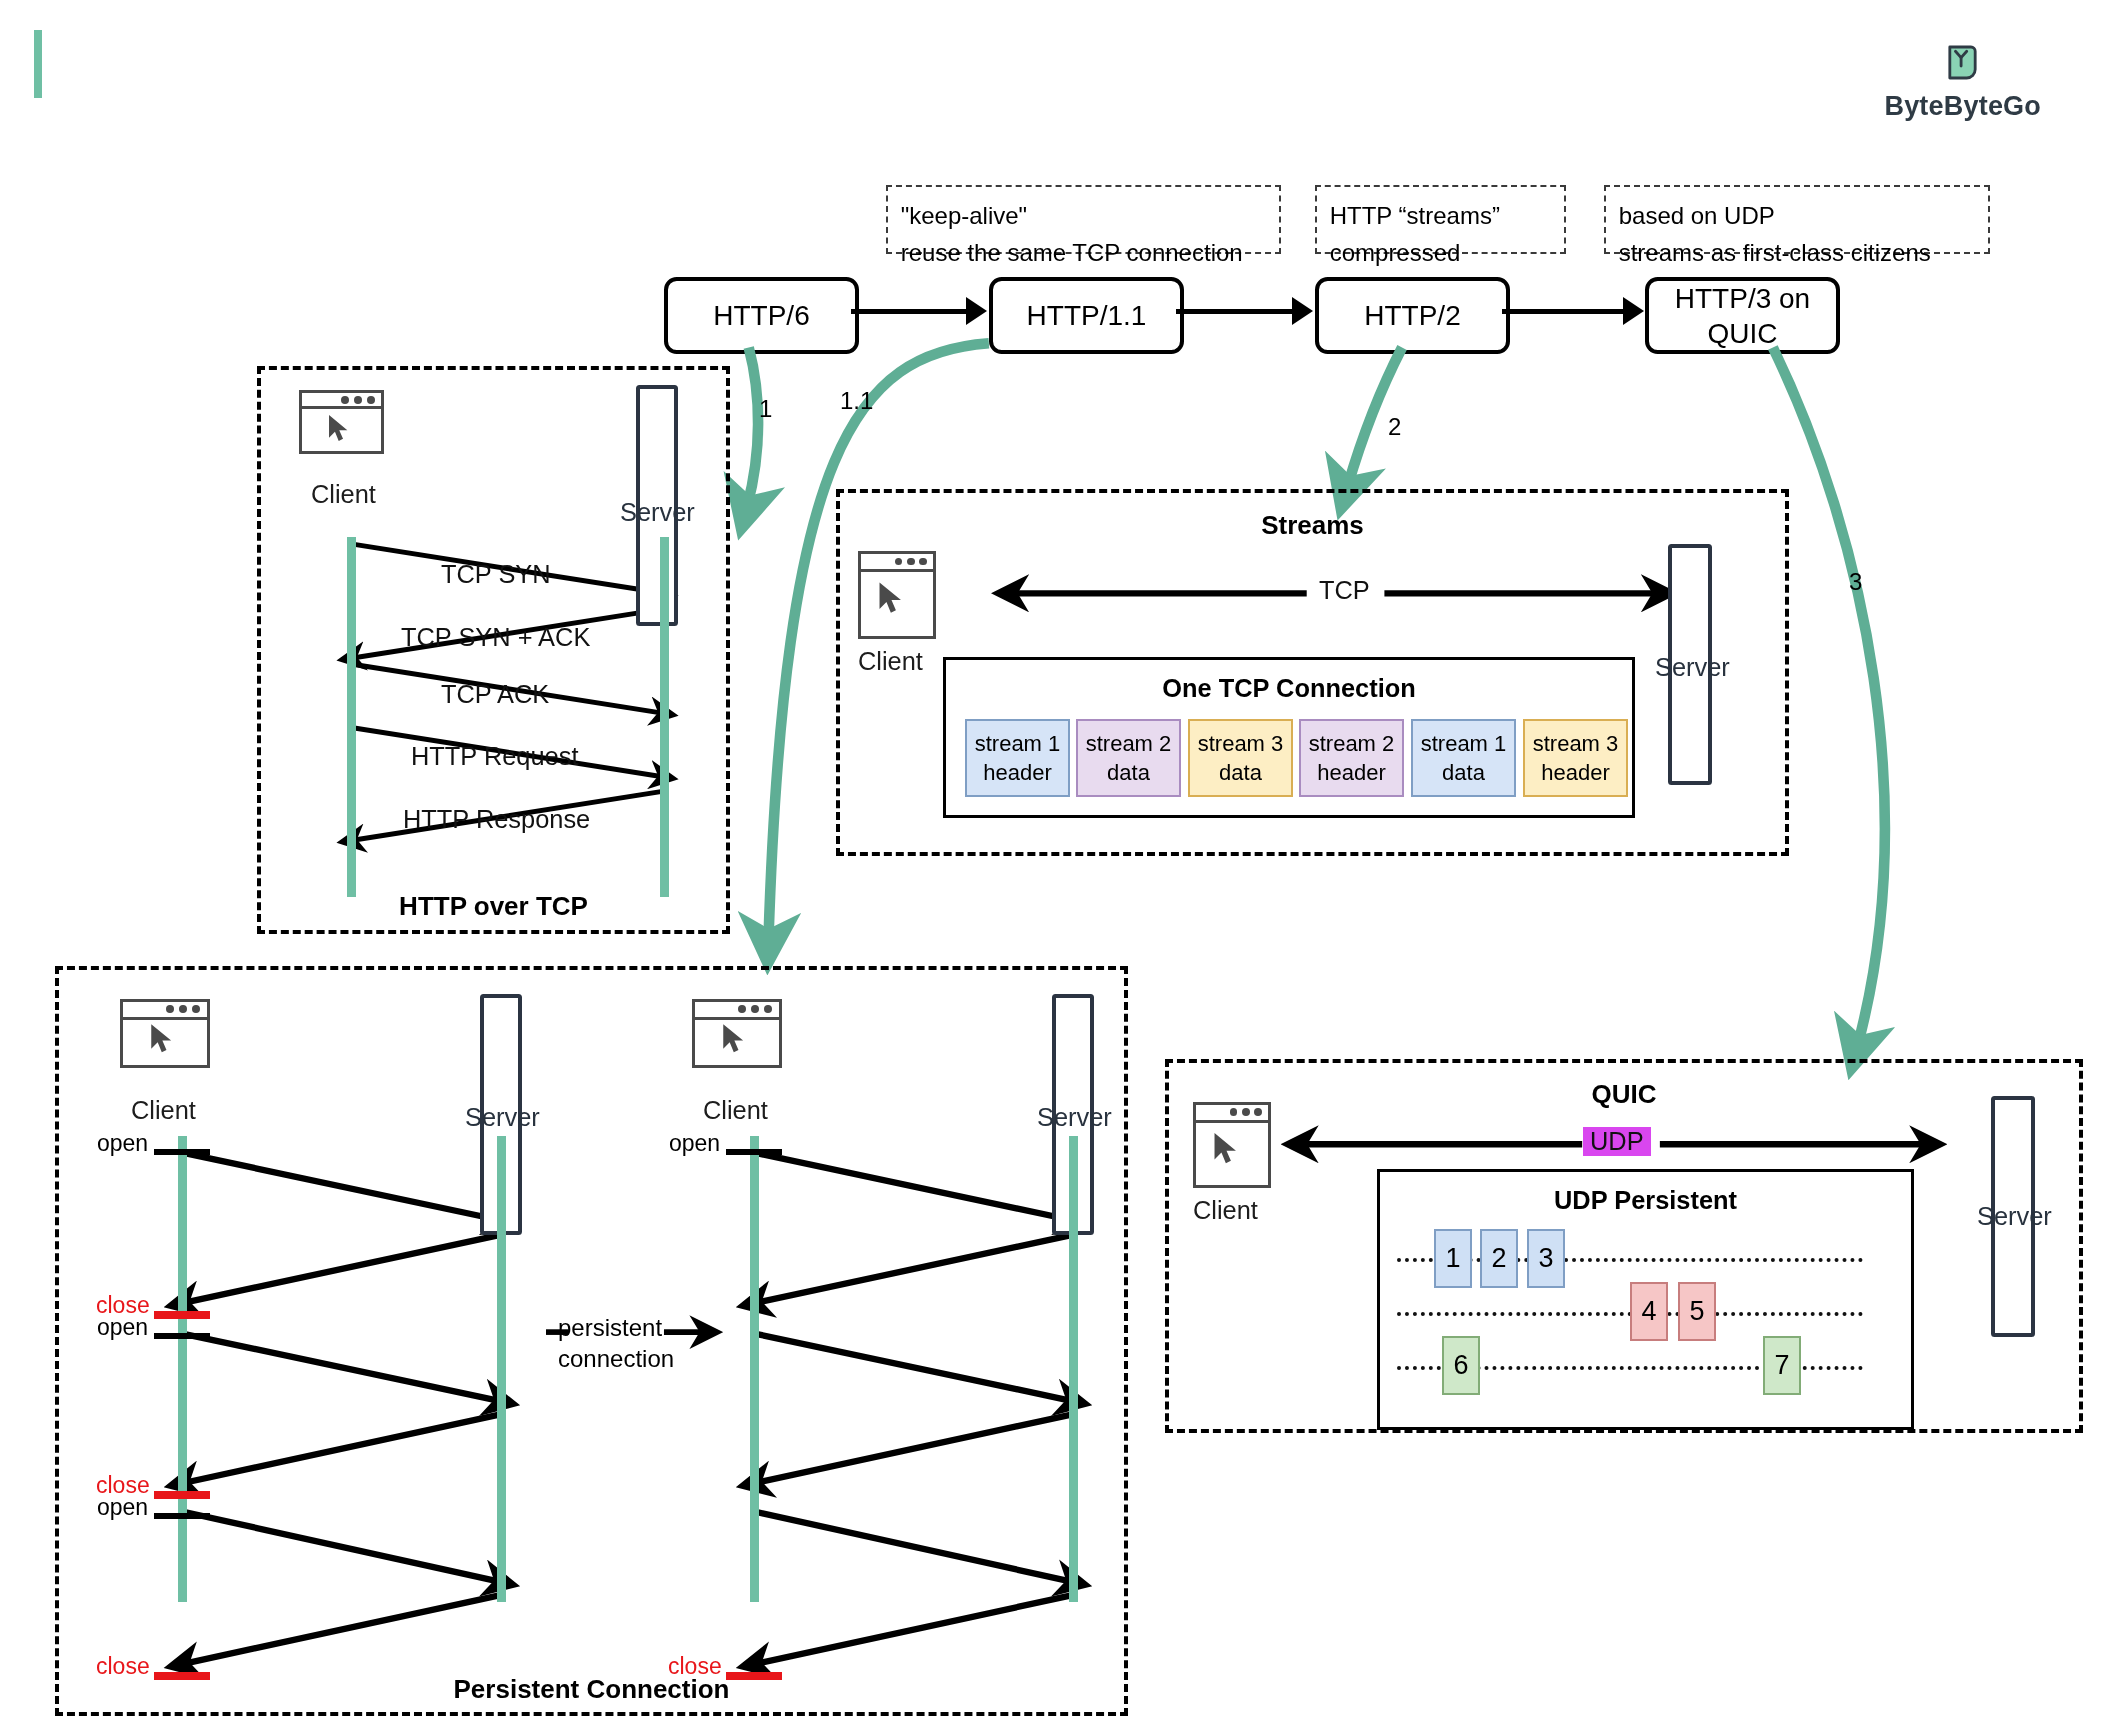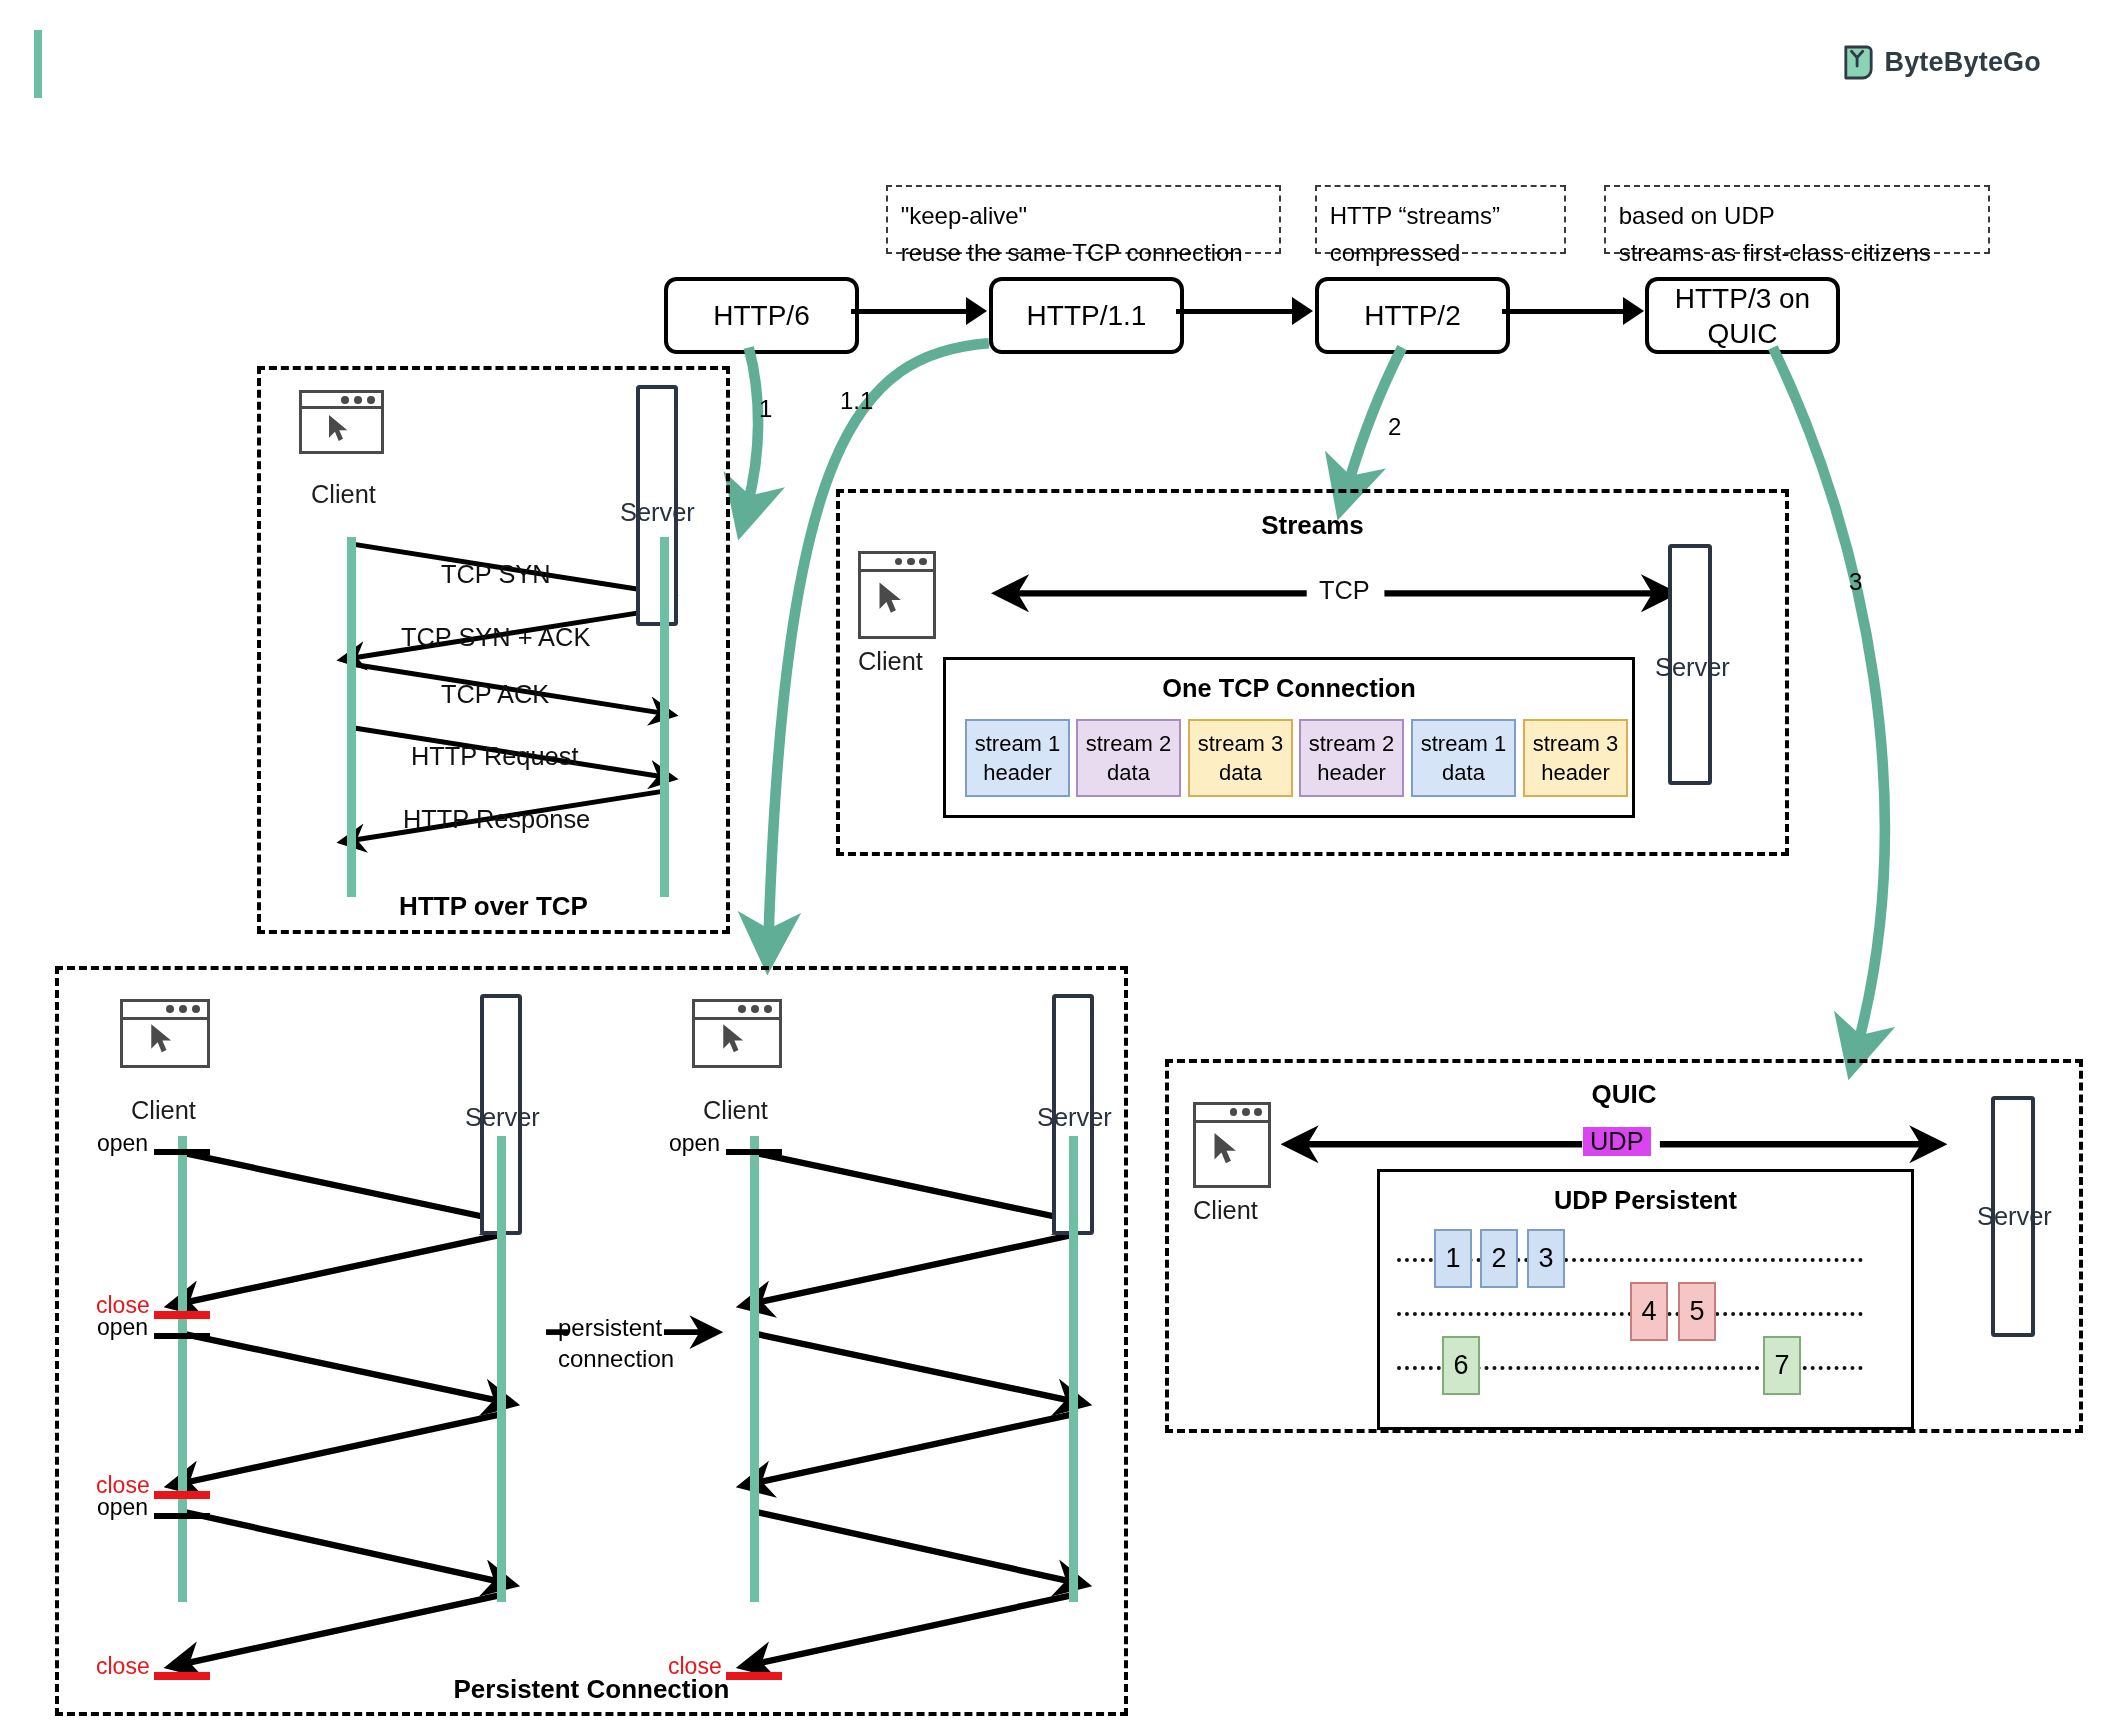--- a/index.html
+++ b/index.html
@@ -2,21 +2,21 @@
 <html style="font-size:11.3px"><head>
 <meta charset="utf-8">
 <style>
   html,body{margin:0;padding:0;background:#ffffff;}
   body{width:2119px;height:1734px;position:relative;font-family:"Liberation Sans",sans-serif;color:#000;overflow:hidden;}
   .abs{position:absolute;}
   
   #header-bar{left:0;top:0;width:2119px;height:124px;}
   #title-accent{left:34px;top:30px;width:7.8px;height:68px;background:#6fbfa4;}
   #page-title{left:54px;top:28px;font-size:55px;line-height:71px;letter-spacing:-0.7px;white-space:nowrap;}
-  #brand-logo{right:78px;top:44px;display:flex;align-items:center;gap:10px;}
+  #brand-logo{right:78px;top:44px;display:flex;align-items:center;gap:10px;flex-direction:column;}
   #brand-mark{width:31px;height:37px;}
   #brand-text{font-size:27px;font-weight:700;color:#2f3b45;letter-spacing:0.2px;}
   
   .flowbox{border:4.2px solid #000;border-radius:12.7px;background:#fff;display:flex;align-items:center;justify-content:center;text-align:center;font-size:28px;line-height:35px;}
   .notebox{border:2.1px dashed #3a3a3a;background:#fff;padding:10px 12.7px 11.3px 12.7px;font-size:24px;line-height:37px;box-sizing:border-box;}
   .hline{background:#000;height:5px;}
   .harrow{width:0;height:0;border-top:14px solid transparent;border-bottom:14px solid transparent;border-left:21px solid #000;}
   
   .panel{border:4.2px dashed #000;background:transparent;box-sizing:border-box;}
   .panel-title{position:absolute;font-size:26px;font-weight:700;text-align:center;}

